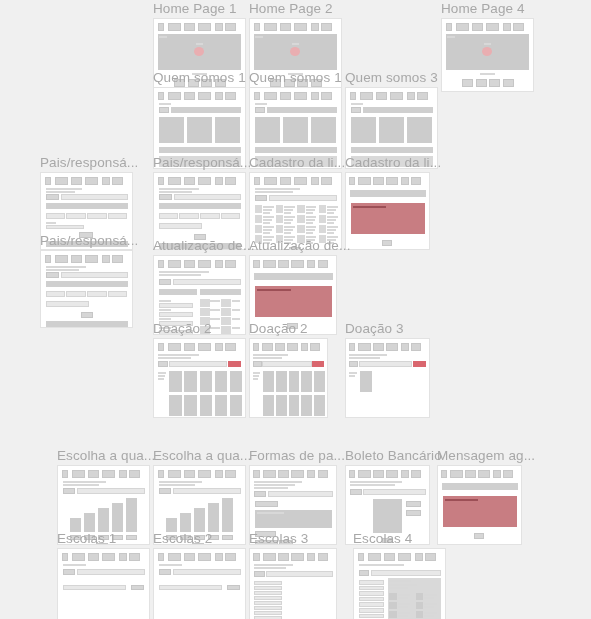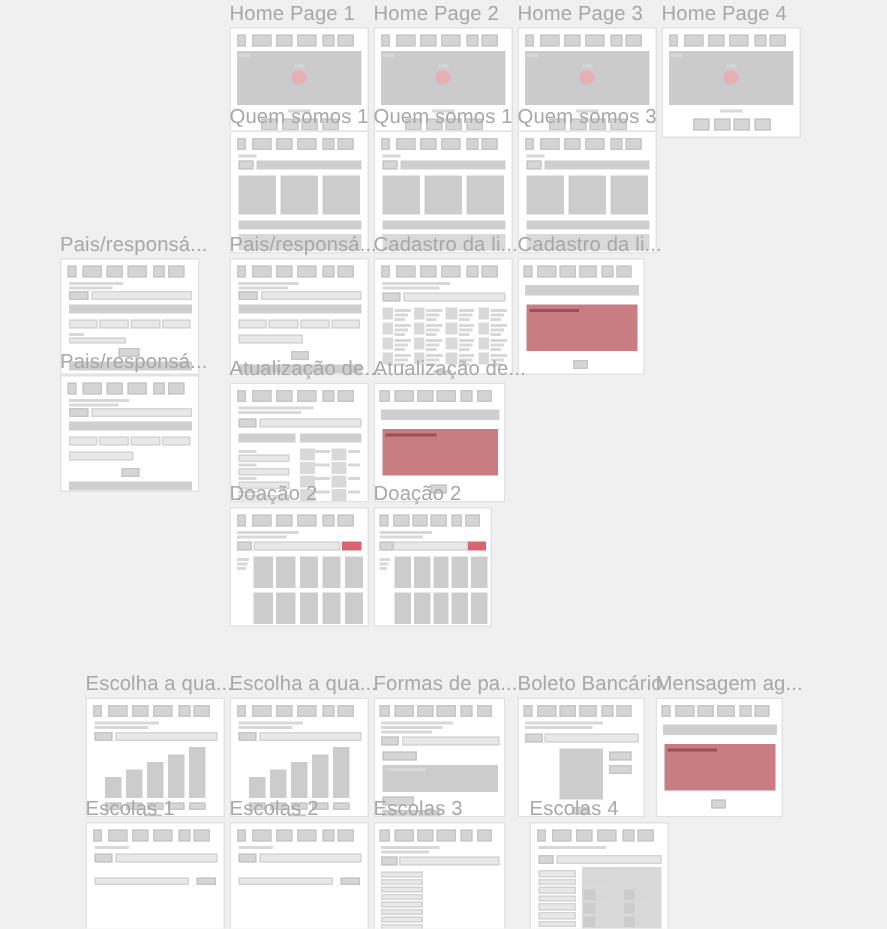--- a/index.html
+++ b/index.html
@@ -67,42 +67,20 @@
         <div class="wf txt" style="left:46%;top:24px;width:8%;"></div>
         <div class="wf txt" style="left:42%;top:54px;width:16%;background:#d8d8d8;"></div>
         <div class="wf btn" style="left:22%;top:60px;width:12%;height:8px;"></div>
         <div class="wf btn" style="left:37%;top:60px;width:12%;height:8px;"></div>
         <div class="wf btn" style="left:52%;top:60px;width:12%;height:8px;"></div>
         <div class="wf btn" style="left:67%;top:60px;width:12%;height:8px;"></div>
       </div>
     </div>
     <div class="card" style="left: 249px; top: 1px; width: 93px; height: 91px;">
       <div class="card-label">Home Page 2</div>
-      <div class="card-frame">
-        <div class="nav">
-          <i style="left: 0%; width: 8%;"></i>
-          <i style="left: 12%; width: 16%;"></i>
-          <i style="left: 31%; width: 14%;"></i>
-          <i style="left: 48%; width: 16%;"></i>
-          <i style="left: 68%; width: 10%;"></i>
-          <i style="left: 81%; width: 13%;"></i>
-        </div>
-        <div class="wf hero" style="left:4%;right:4%;top:15px;height:36px;"></div>
-        <div class="wf txt" style="left:6%;top:17px;width:8%;"></div>
-        <div class="wf circ" style="left:44%;top:28px;width:11%;height:9px;"></div>
-        <div class="wf txt" style="left:46%;top:24px;width:8%;"></div>
-        <div class="wf txt" style="left:42%;top:54px;width:16%;background:#d8d8d8;"></div>
-        <div class="wf btn" style="left:22%;top:60px;width:12%;height:8px;"></div>
-        <div class="wf btn" style="left:37%;top:60px;width:12%;height:8px;"></div>
-        <div class="wf btn" style="left:52%;top:60px;width:12%;height:8px;"></div>
-        <div class="wf btn" style="left:67%;top:60px;width:12%;height:8px;"></div>
-      </div>
-    </div>
-    <div class="card" style="left: 345px; top: 1px; width: 93px; height: 91px;">
-      <div class="card-label">Home Page 3</div>
       <div class="card-frame">
         <div class="nav">
           <i style="left: 0%; width: 8%;"></i>
           <i style="left: 12%; width: 16%;"></i>
           <i style="left: 31%; width: 14%;"></i>
           <i style="left: 48%; width: 16%;"></i>
           <i style="left: 68%; width: 10%;"></i>
           <i style="left: 81%; width: 13%;"></i>
         </div>
         <div class="wf hero" style="left:4%;right:4%;top:15px;height:36px;"></div>
@@ -491,20 +469,41 @@
         <div class="wf box" style="left:50%;top:32px;width:14%;height:21px;"></div>
         <div class="wf box" style="left:66.5%;top:32px;width:14%;height:21px;"></div>
         <div class="wf box" style="left:83%;top:32px;width:14%;height:21px;"></div>
         <div class="wf box" style="left:17%;top:56px;width:14%;height:21px;"></div>
         <div class="wf box" style="left:33.5%;top:56px;width:14%;height:21px;"></div>
         <div class="wf box" style="left:50%;top:56px;width:14%;height:21px;"></div>
         <div class="wf box" style="left:66.5%;top:56px;width:14%;height:21px;"></div>
         <div class="wf box" style="left:83%;top:56px;width:14%;height:21px;"></div>
       </div>
     </div>
+    <div class="card" style="left: 345px; top: 321px; width: 85px; height: 97px;">
+      <div class="card-label">Doação 3</div>
+      <div class="card-frame">
+        <div class="nav">
+          <i style="left: 0%; width: 8%;"></i>
+          <i style="left: 12%; width: 16%;"></i>
+          <i style="left: 31%; width: 14%;"></i>
+          <i style="left: 48%; width: 16%;"></i>
+          <i style="left: 68%; width: 10%;"></i>
+          <i style="left: 81%; width: 13%;"></i>
+        </div>
+        <div class="wf txt" style="left:4%;top:15px;width:45%;"></div>
+        <div class="wf txt" style="left:4%;top:18px;width:37%;"></div>
+        <div class="wf btn" style="left:4%;top:22px;width:11%;height:6px;"></div>
+        <div class="wf fld" style="left:16%;width:64%;top:22px;height:6px;"></div>
+        <div class="wf red-b" style="left:81%;right:4%;top:22px;height:6px;"></div>
+        <div class="wf txt" style="left:4%;top:33px;width:9%;"></div>
+        <div class="wf txt" style="left:4%;top:36px;width:7%;"></div>
+        <div class="wf box" style="left:17%;top:32px;width:14%;height:21px;"></div>
+      </div>
+    </div>
     <div class="card" style="left: 57px; top: 448px; width: 93px; height: 97px;">
       <div class="card-label">Escolha a qua...</div>
       <div class="card-frame">
         <div class="nav">
           <i style="left: 0%; width: 8%;"></i>
           <i style="left: 12%; width: 16%;"></i>
           <i style="left: 31%; width: 14%;"></i>
           <i style="left: 48%; width: 16%;"></i>
           <i style="left: 68%; width: 10%;"></i>
           <i style="left: 81%; width: 13%;"></i>

